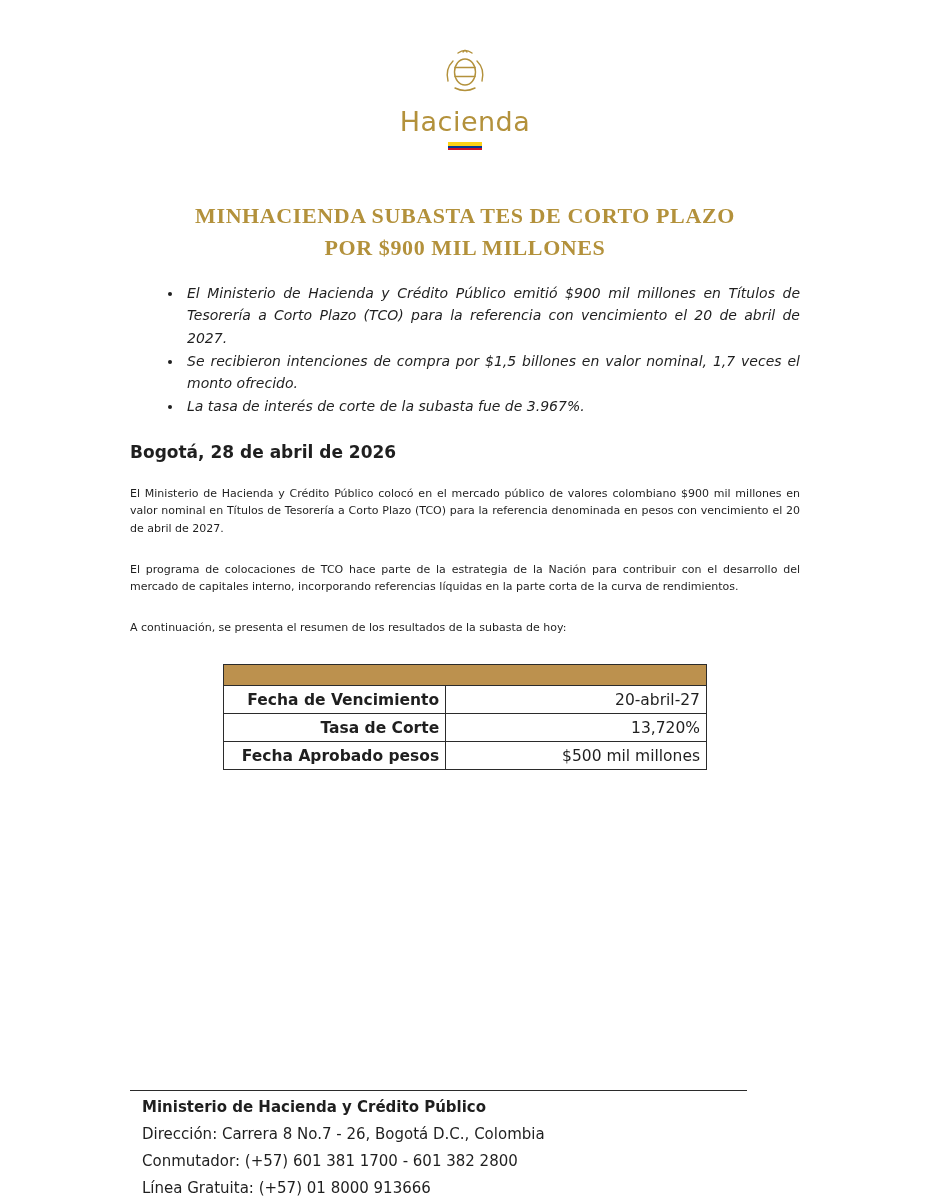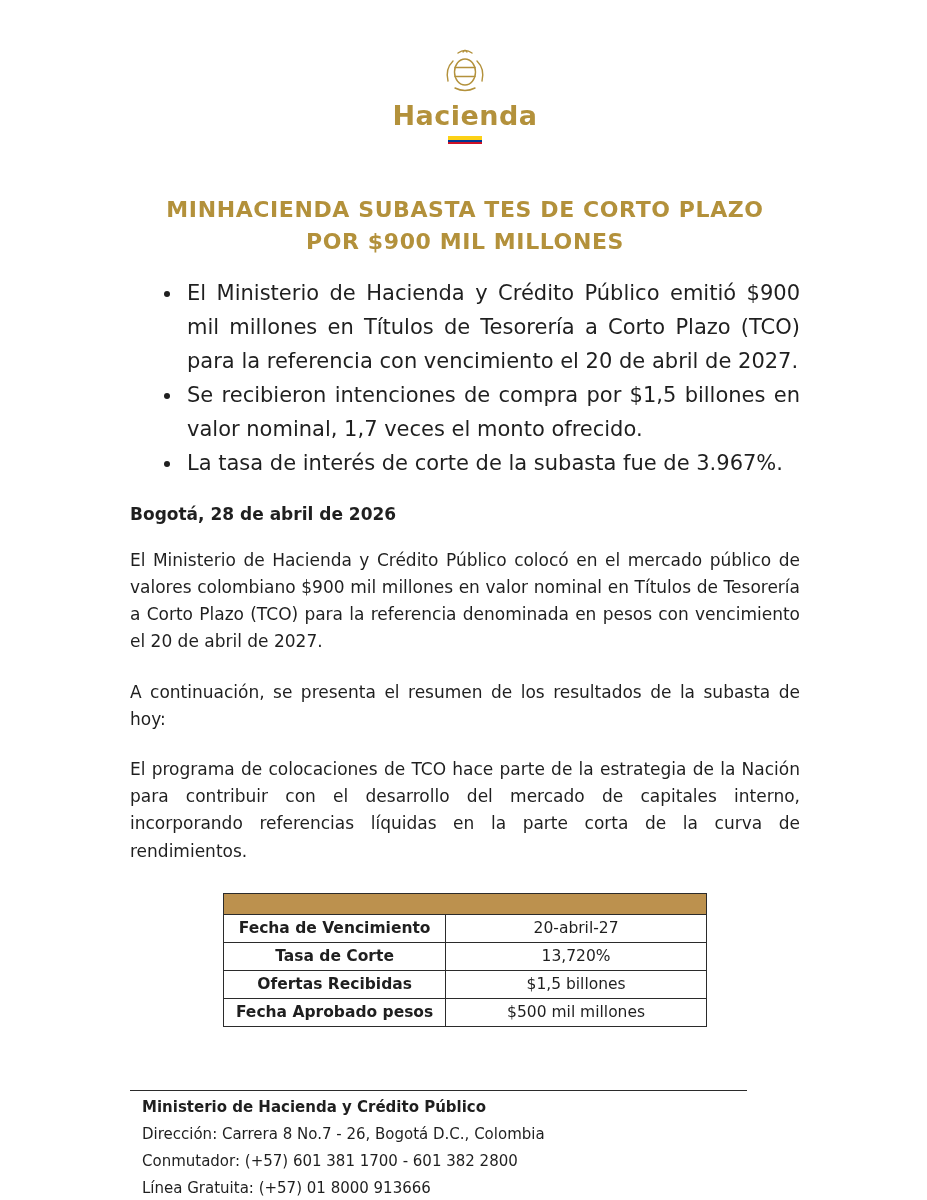--- a/index.html
+++ b/index.html
@@ -10,77 +10,79 @@
     color: var(--text, #1f1f1f);
     position: relative;
     overflow: hidden;
   }
   .page { width: 927px; height: 1200px; padding: 46px 127px 0 130px; position: relative; }
 
   
   .logo { text-align: center; color: var(--gold, #B3913B); }
   .logo svg { display: inline-block; }
   .brand {
-    font-size: 27px; font-weight: bold; letter-spacing: 0.5px;
-    color: var(--gold, #B3913B); margin-top: 2px;
+    font-size: 27px; font-weight: normal; letter-spacing: 0.5px;
+    color: var(--gold, #B3913B); margin-top: 8px;
   }
   .flag { width: 34px; height: 8px; margin: 5px auto 0 auto; display: flex; flex-direction: column; }
   .flag .fy { height: 4px; background: var(--flag_yellow, #FCD116); }
   .flag .fb { height: 2px; background: var(--flag_blue, #003893); }
   .flag .fr { height: 2px; background: var(--flag_red, #CE1126); }
 
   
   h1.title {
     margin-top: 50px;
     text-align: center;
     color: var(--gold, #B3913B);
     font-size: 22px; font-weight: bold; letter-spacing: 0.6px;
     line-height: 1.45;
+    font-family: Liberation Serif, serif;
   }
 
   
   ul.bullets {
     margin-top: 18px;
     padding-left: 53px;
     list-style: disc outside;
   }
   ul.bullets li {
-    font-size: 21px;
+    font-style: italic;
+    font-size: 14px;
     line-height: 1.62;
     text-align: justify;
     padding-left: 4px;
   }
 
   
   .dateline { margin-top: 24px; font-weight: bold; font-size: 17px; }
 
   
   p.para {
     margin-top: 23px;
-    font-size: 17px;
+    font-size: 11px;
     line-height: 1.6;
     text-align: justify;
   }
 
   
   table.results {
     margin: 28px auto 0 auto;
     width: 484px;
     border-collapse: collapse;
     font-size: 15.5px;
   }
   table.results th.goldbar {
     background: var(--table_header, #BC914E);
     height: 21px;
     border: 1.5px solid #2b2b2b;
   }
   table.results td {
     border: 1.5px solid #2b2b2b;
     height: 28px;
-    text-align: center;
+    text-align: right;
     padding: 2px 6px;
   }
   table.results td.lbl { font-weight: bold; width: 46%; }
 
   
   footer.pagefooter { position: absolute; left: 130px; top: 1090px; width: 620px; }
   .rule { border-top: 1.5px solid #2b2b2b; width: 617px; }
   .f-line { font-size: 15px; line-height: 1.8; margin-left: 12px; }
   .f-bold { font-weight: bold; margin-top: 3px; }
 </style>
@@ -117,41 +119,37 @@
 
   <ul class="bullets">
     <li>El Ministerio de Hacienda y Crédito Público emitió $900 mil millones en Títulos de Tesorería a Corto Plazo (TCO) para la referencia con vencimiento el 20 de abril de 2027.</li>
     <li>Se recibieron intenciones de compra por $1,5 billones en valor nominal, 1,7 veces el monto ofrecido.</li>
     <li>La tasa de interés de corte de la subasta fue de 3.967%.</li>
   </ul>
 
   <p class="dateline">Bogotá, 28 de abril de 2026</p>
 
   <p class="para">El Ministerio de Hacienda y Crédito Público colocó en el mercado público de valores colombiano $900 mil millones en valor nominal en Títulos de Tesorería a Corto Plazo (TCO) para la referencia denominada en pesos con vencimiento el 20 de abril de 2027.</p>
+  <p class="para">El programa de colocaciones de TCO hace parte de la estrategia de la Nación para contribuir con el desarrollo del mercado de capitales interno, incorporando referencias líquidas en la parte corta de la curva de rendimientos.</p>
   <p class="para">A continuación, se presenta el resumen de los resultados de la subasta de hoy:</p>
-  <p class="para">El programa de colocaciones de TCO hace parte de la estrategia de la Nación para contribuir con el desarrollo del mercado de capitales interno, incorporando referencias líquidas en la parte corta de la curva de rendimientos.</p>
 
   <table class="results">
     <thead>
       <tr>
         <th class="goldbar" colspan="2"></th>
       </tr>
     </thead>
     <tbody>
       <tr>
         <td class="lbl">Fecha de Vencimiento</td>
         <td class="val">20-abril-27</td>
       </tr>
       <tr>
         <td class="lbl">Tasa de Corte</td>
         <td class="val">13,720%</td>
-      </tr>
-      <tr>
-        <td class="lbl">Ofertas Recibidas</td>
-        <td class="val">$1,5 billones</td>
       </tr>
       <tr>
         <td class="lbl">Fecha Aprobado pesos</td>
         <td class="val">$500 mil millones</td>
       </tr>
     </tbody>
   </table>
 
   <footer class="pagefooter">
     <div class="rule"></div>

